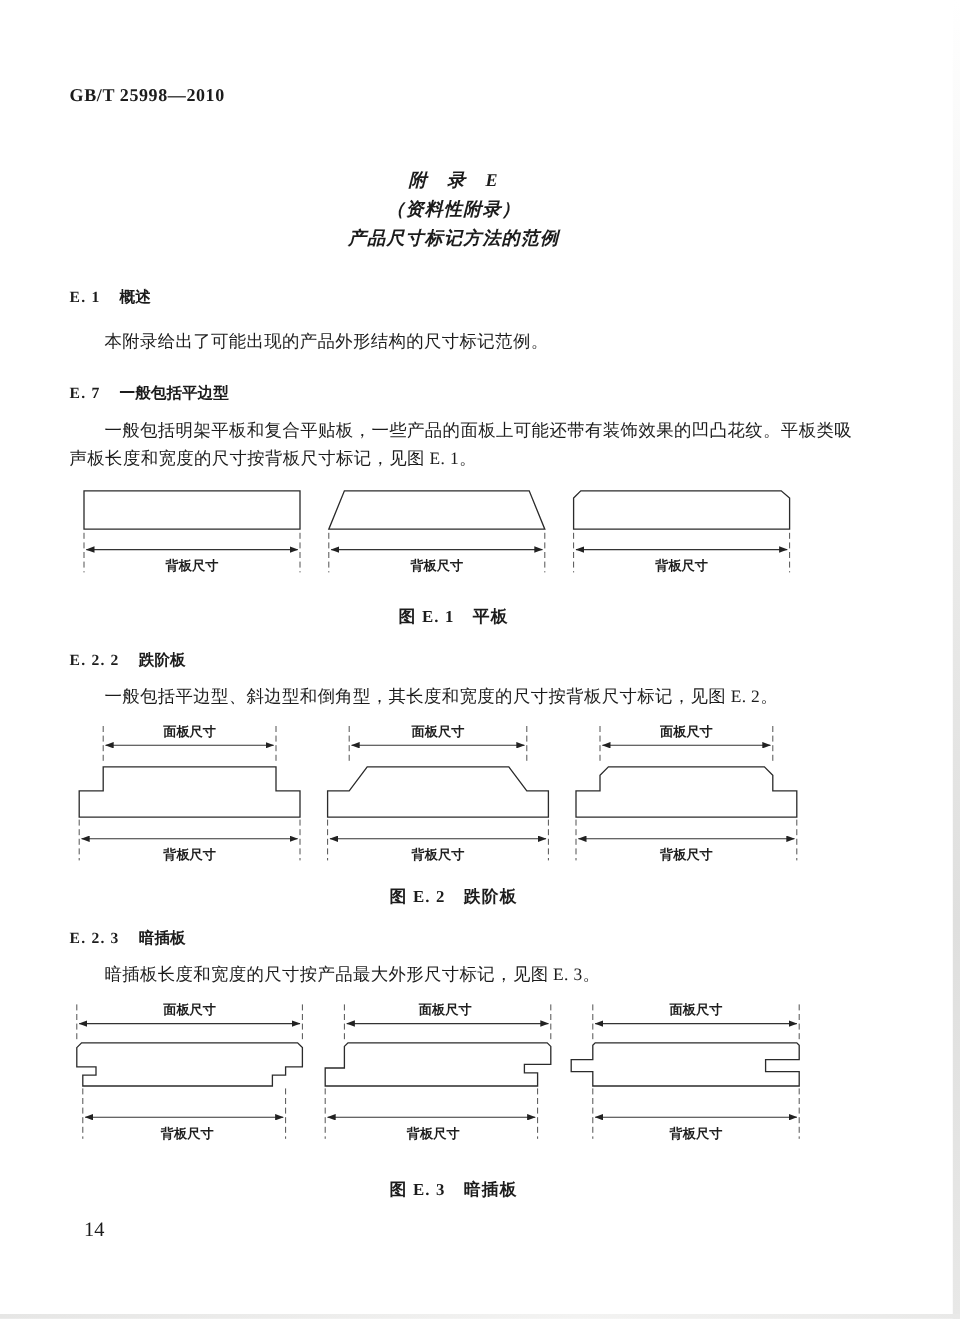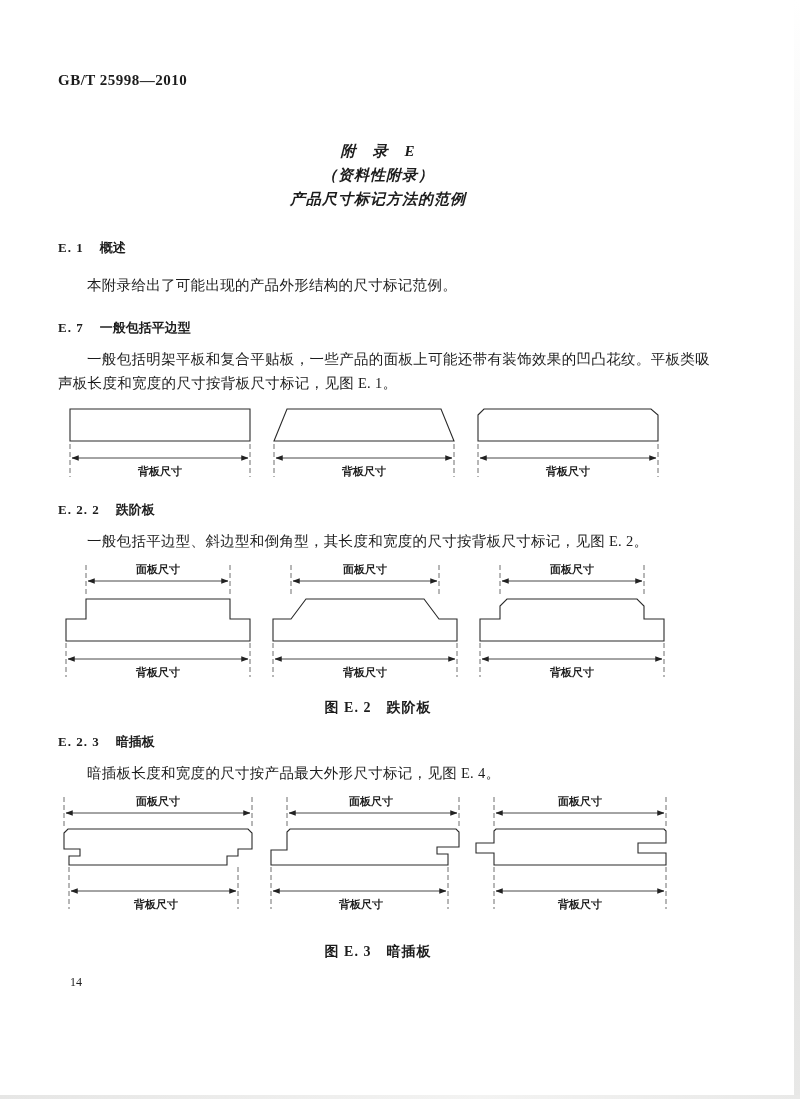--- a/index.html
+++ b/index.html
@@ -29,21 +29,21 @@
                 letter-spacing:1px; }
   .cap-1  { margin-top:22px; }
   .h-e22  { margin-top:18px; }
   .p-e22  { margin-top:10px; }
   .figrow-2 { margin-top:8px; display:flex; gap:7px; }
   .cap-2  { margin-top:16px; }
   .h-e23  { margin-top:16px; }
   .p-e23  { margin-top:10px; }
   .figrow-3 { margin-top:8px; display:flex; gap:7px; }
   .cap-3  { margin-top:28px; }
-  .page-number { margin-top:14px; margin-left:12px; font-size:12px; }
+  .page-number { margin-top:14px; margin-left:12px; font-size:17px; }
   svg { display:block; }
   svg .shape { fill:none; stroke:#2b2b2b; stroke-width:1.1; stroke-linejoin:miter; }
   svg .ext   { stroke:#4a4a4a; stroke-width:.8; stroke-dasharray:5 3; }
   svg .dim   { stroke:#333; stroke-width:.9; }
   svg .dim-label { font-family:"Liberation Serif","DejaVu Serif",serif;
                    font-size:11px; fill:#1e1e1e; font-weight:bold; }
   .scan-edge-right { position:absolute; top:0; right:0; width:6px; height:1099px;
     background:linear-gradient(to bottom,#ffffff 0%,#ededec 35%,#dfdfde 70%,#e8e8e7 100%);
     pointer-events:none; }
   .scan-edge-bottom { position:absolute; bottom:0; left:0; width:800px; height:4px;
@@ -102,20 +102,21 @@
 
     <svg width="196" height="78" viewBox="0 0 196 78">
       <path class="shape" d="M8,10 L14,4 L181,4 L188,10 L188,36 L8,36 Z"></path>
       <line class="ext" x1="8" y1="39" x2="8" y2="72"></line>
       <line class="ext" x1="188" y1="39" x2="188" y2="72"></line>
       <line class="dim" x1="10" y1="53" x2="186" y2="53" marker-start="url(#arr)" marker-end="url(#arr)"></line>
       <text class="dim-label" x="98" y="70" text-anchor="middle">背板尺寸</text>
     </svg>
   </div>
 
+  <div class="figcaption cap-1">图 E. 1　平板</div>
 
   <div class="heading h-e22">
     <span class="hnum">E. 2. 2</span><span>跌阶板</span>
   </div>
   <div class="para p-e22">一般包括平边型、斜边型和倒角型，其长度和宽度的尺寸按背板尺寸标记，见图 E. 2。</div>
 
   <div class="figrow-2">
 
     <svg width="200" height="122" viewBox="0 0 200 122">
       <text class="dim-label" x="100" y="12" text-anchor="middle">面板尺寸</text>
@@ -152,21 +153,21 @@
       <line class="dim" x1="10" y1="98" x2="190" y2="98" marker-start="url(#arr)" marker-end="url(#arr)"></line>
       <text class="dim-label" x="100" y="115" text-anchor="middle">背板尺寸</text>
     </svg>
   </div>
 
   <div class="figcaption cap-2">图 E. 2　跌阶板</div>
 
   <div class="heading h-e23">
     <span class="hnum">E. 2. 3</span><span>暗插板</span>
   </div>
-  <div class="para p-e23">暗插板长度和宽度的尺寸按产品最大外形尺寸标记，见图 E. 4。</div>
+  <div class="para p-e23">暗插板长度和宽度的尺寸按产品最大外形尺寸标记，见图 E. 3。</div>
 
   <div class="figrow-3">
 
     <svg width="200" height="122" viewBox="0 0 200 122">
       <text class="dim-label" x="100" y="12" text-anchor="middle">面板尺寸</text>
       <line class="ext" x1="6" y1="4" x2="6" y2="35"></line>
       <line class="ext" x1="194" y1="4" x2="194" y2="35"></line>
       <line class="dim" x1="8" y1="20" x2="192" y2="20" marker-start="url(#arr)" marker-end="url(#arr)"></line>
       <path class="shape" d="M6,40 L10,36 L190,36 L194,40 L194,56 L180,56 L180,63 L169,63 L169,72 L11,72 L11,63 L22,63 L22,56 L6,56 Z"></path>
       <line class="ext" x1="11" y1="74" x2="11" y2="116"></line>

